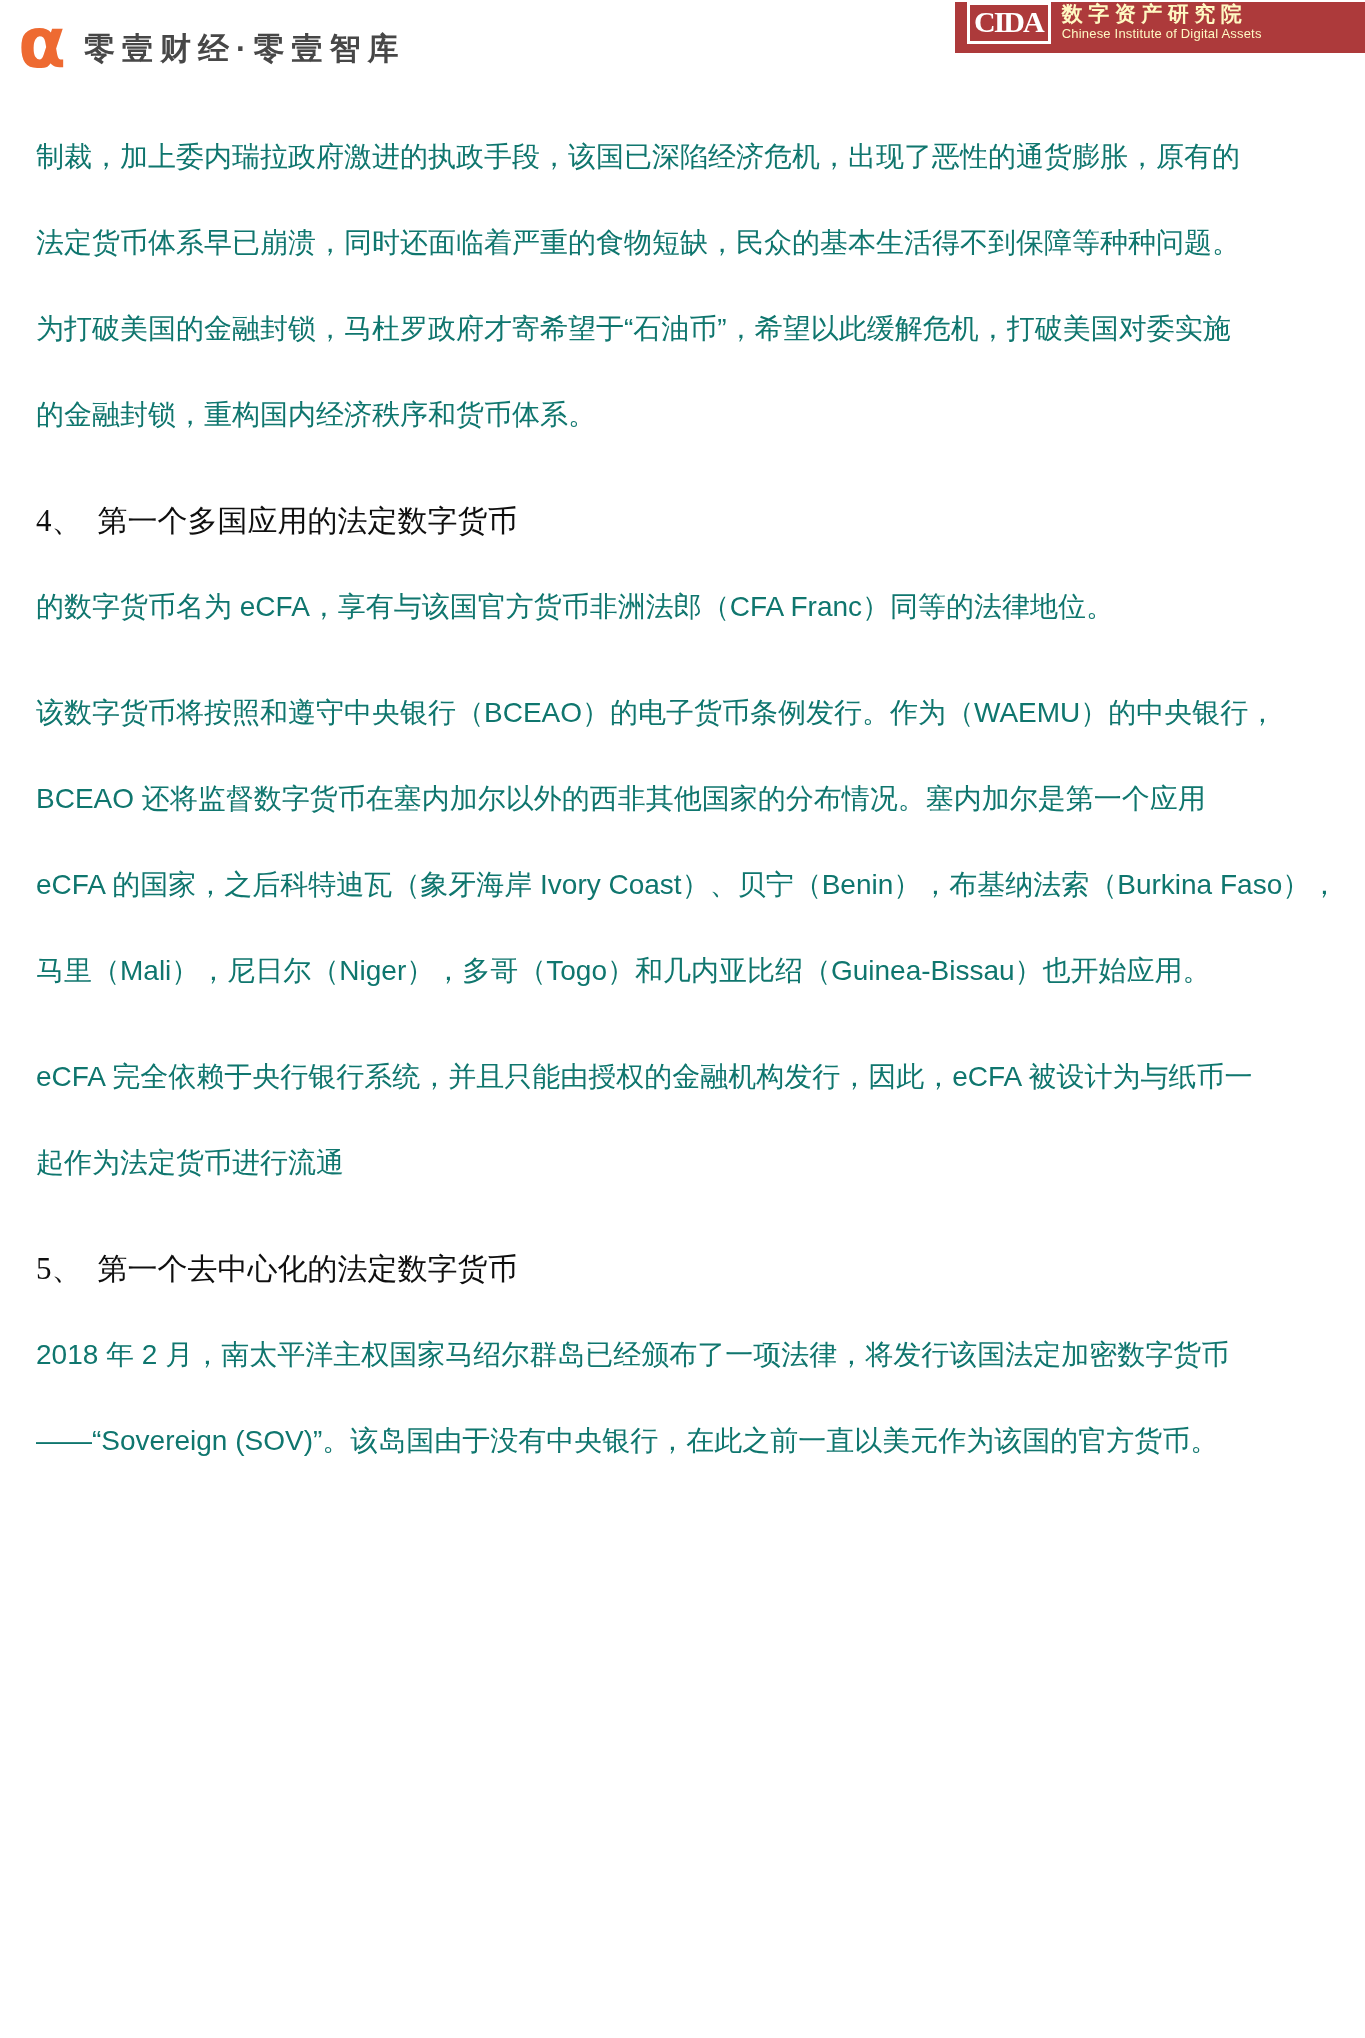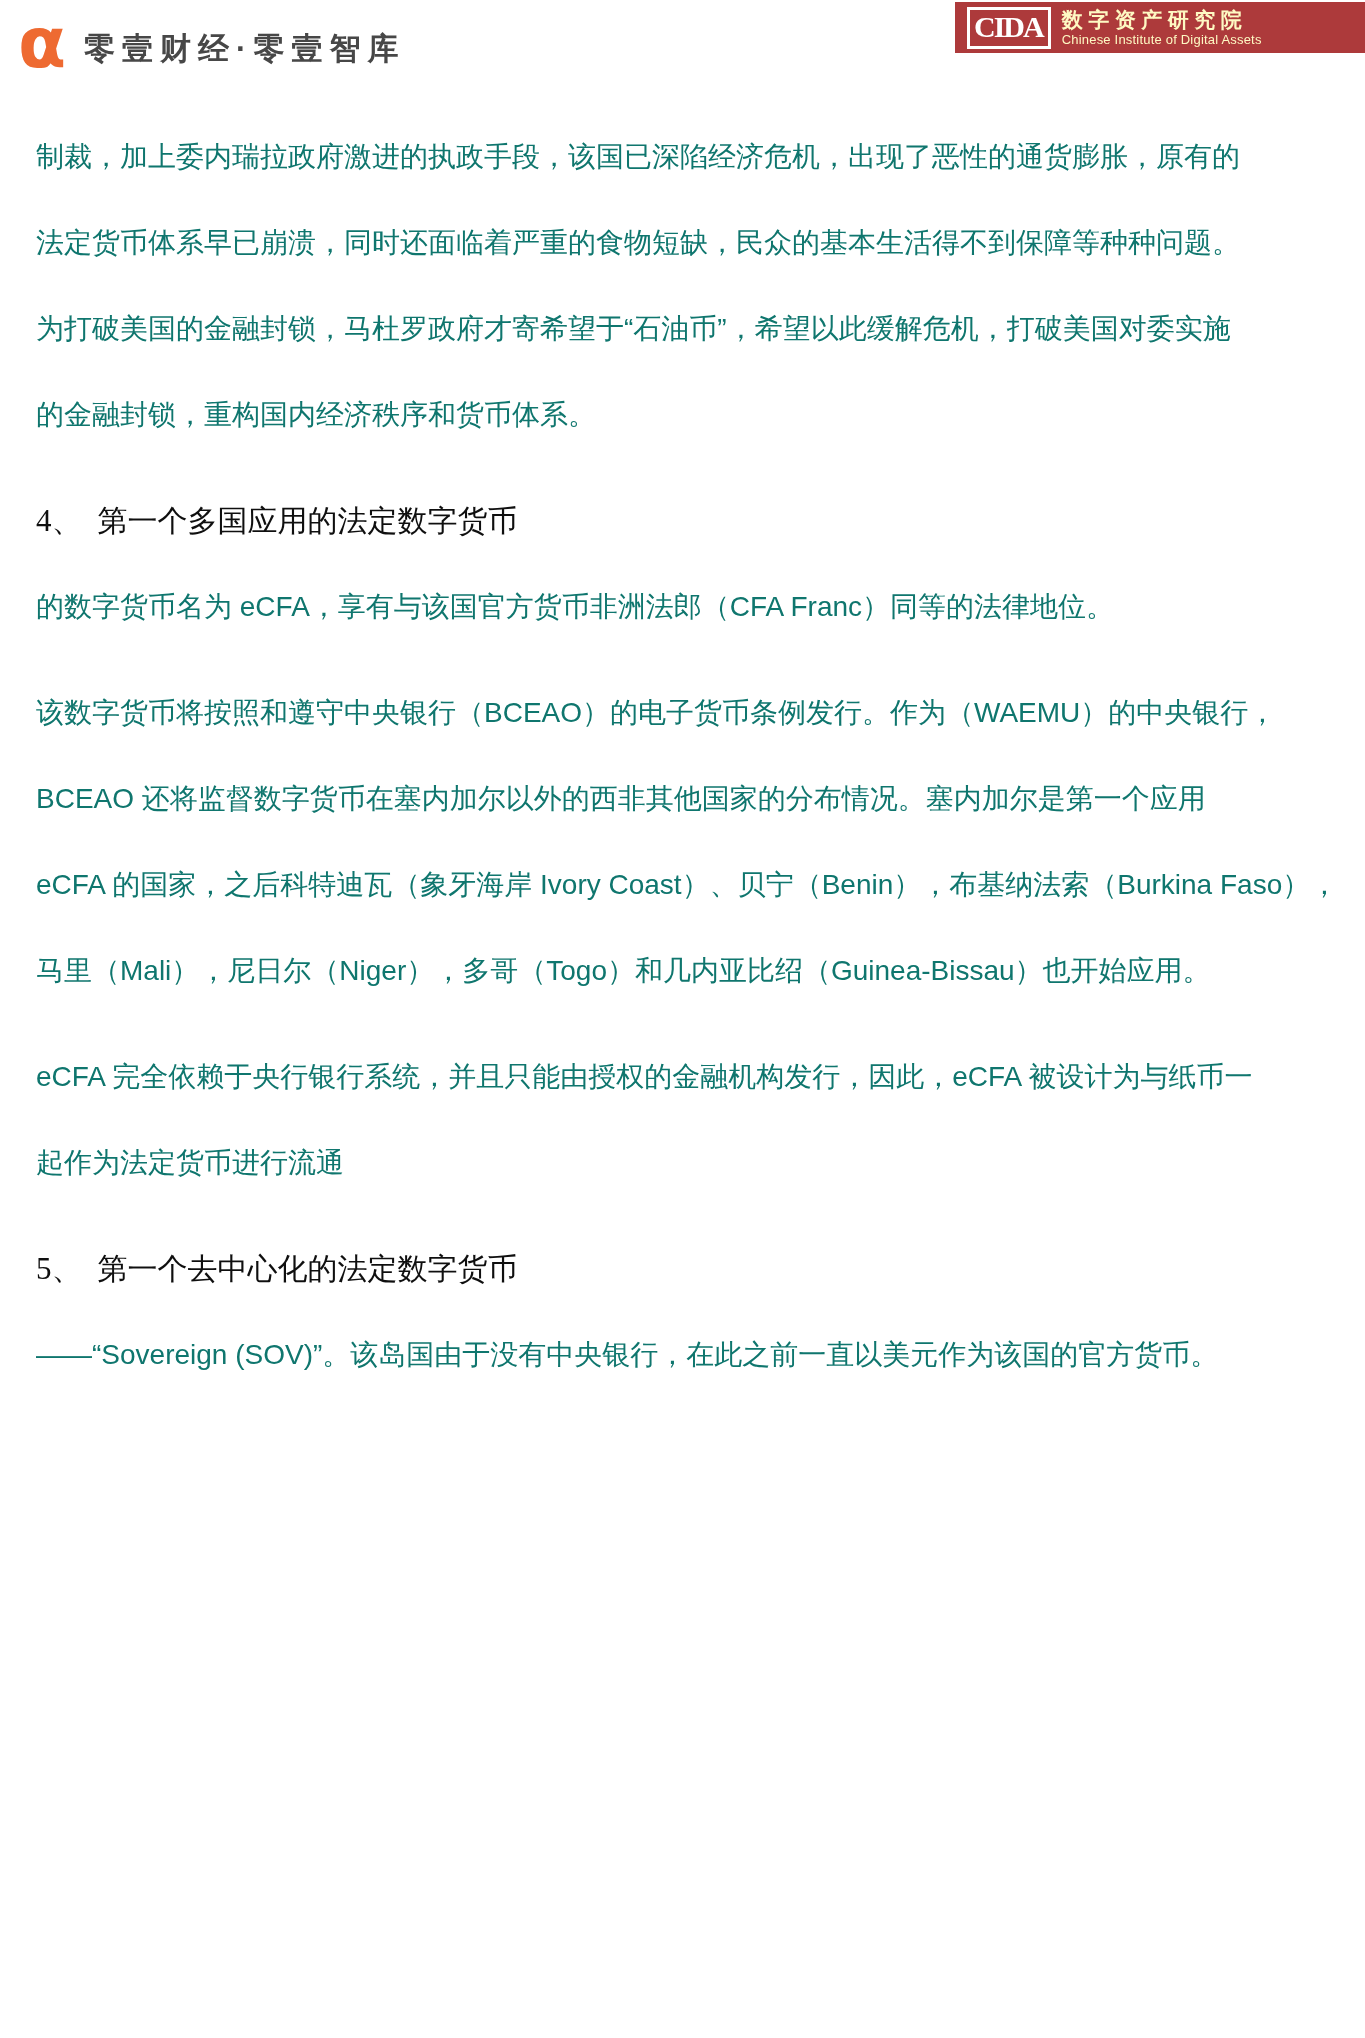--- a/index.html
+++ b/index.html
@@ -32,21 +32,21 @@
     color: #474747;
     letter-spacing: 7px;
     padding-top: 8px;
     white-space: nowrap;
   }
 
   .cida-banner {
     position: absolute; top: 2px; right: 0;
     width: 410px; height: 51px;
     background: #ad3a3b;
-    display: flex; align-items: center;
+    display: flex; align-items: flex-start;
     padding-left: 12px;
   }
   .cida-box {
     border: 3px solid #ffffff;
     color: #ffffff;
     font-family: "Liberation Serif", "DejaVu Serif", serif;
     font-weight: bold;
     font-size: 30px;
     letter-spacing: -2px;
     line-height: 34px;
@@ -130,15 +130,16 @@
       <span class="line">BCEAO 还将监督数字货币在塞内加尔以外的西非其他国家的分布情况。塞内加尔是第一个应用</span>
       <span class="line">eCFA 的国家，之后科特迪瓦（象牙海岸 Ivory Coast）、贝宁（Benin），布基纳法索（Burkina Faso），</span>
       <span class="line">马里（Mali），尼日尔（Niger），多哥（Togo）和几内亚比绍（Guinea-Bissau）也开始应用。</span>
     </p>
     <p class="para">
       <span class="line">eCFA 完全依赖于央行银行系统，并且只能由授权的金融机构发行，因此，eCFA 被设计为与纸币一</span>
       <span class="line">起作为法定货币进行流通</span>
     </p>
     <h2 class="heading"><span class="h-num">5、</span><span>第一个去中心化的法定数字货币</span></h2>
     <p class="para">
+      <span class="line">2018 年 2 月，南太平洋主权国家马绍尔群岛已经颁布了一项法律，将发行该国法定加密数字货币</span>
       <span class="line">——“Sovereign (SOV)”。该岛国由于没有中央银行，在此之前一直以美元作为该国的官方货币。</span>
     </p>
   </main>
 
 </body></html>

